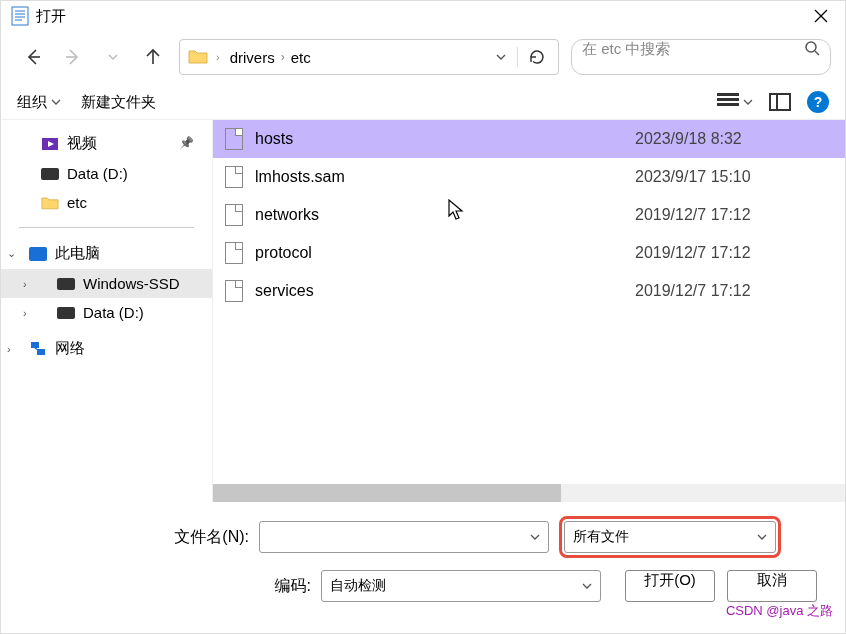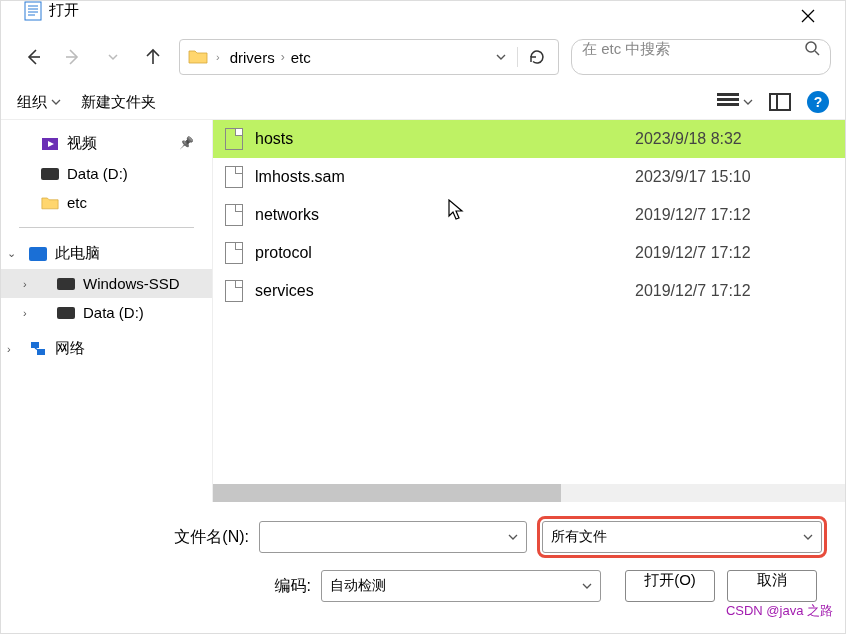--- a/index.html
+++ b/index.html
@@ -1,19 +1,19 @@
 <!DOCTYPE html>
 <html><head>
 <meta charset="utf-8">
 <style>
 * { box-sizing: border-box; margin: 0; padding: 0; font-family: "Segoe UI", "Microsoft YaHei", sans-serif; }
 body { width: 846px; height: 634px; background: #fff; font-size: 14px; color: #000; position: relative; overflow: hidden; border: 1px solid #ddd; }
 
 
-.titlebar { display: flex; height: 30px; padding: 0 22px; }
+.titlebar { display: flex; align-items: center; height: 30px; padding: 0 9px; }
 .titlebar .icon { width: 20px; height: 20px; margin-right: 6px; display:flex;align-items:center;justify-content:center;}
 .titlebar .title { font-size: 15px; }
 .titlebar .close { margin-left: auto; width: 30px; height: 30px; display: flex; align-items:center; justify-content:center; font-size: 18px; cursor: pointer; }
 
 
 .navrow { display: flex; align-items: center; gap: 12px; padding: 8px 14px 10px 18px; }
 .navbtn { width: 28px; height: 28px; display:flex;align-items:center;justify-content:center; color:#555; cursor:pointer; font-size:18px;}
 .navbtn.disabled { color: #bbb; cursor:default;}
 .pathbox { flex: 1; display: flex; align-items: center; height: 36px; border: 1px solid #ccc; border-radius: 4px; padding: 0 8px; gap: 10px; }
 .pathbox .folder-icon { width: 18px; height: 18px; }
@@ -49,37 +49,37 @@
 .drive-icon{width:18px;height:12px;background:#333;border-radius:2px;}
 .pc-icon{width:18px;height:14px;background:#1a6fd6;border-radius:2px;}
 .net-icon{width:18px;height:16px;}
 
 .filepane{flex:1;display:flex;flex-direction:column;overflow:hidden;}
 .header-row{display:flex;padding:6px 0;color:#555;font-size:14px;}
 .header-row .hname{flex:1;padding-left:40px;position:relative;cursor:pointer;}
 .header-row .hdate{width:210px;cursor:pointer;}
 .header-row .sort{position:absolute;left:200px;top:-2px;font-size:10px;color:#999;}
 .filerow{display:flex;align-items:center;padding:8px 0;cursor:pointer;}
-.filerow.hover{background:#bef264;}
+.filerow.hover{background:#c4b5fd;}
 .filerow .ficon{width:24px;margin-left:12px;margin-right:6px;}
 .filerow .fname{flex:1;font-size:16px;}
 .filerow .fdate{width:210px;font-size:16px;color:#444;}
 .file-doc{width:18px;height:22px;border:1px solid #888;position:relative;}
 .file-doc::before{content:"";position:absolute;top:0;right:0;width:6px;height:6px;border-left:1px solid #888;border-bottom:1px solid #888;background:#fff;}
 
 .scrollbar{height:18px;background:#f0f0f0;margin:0 0 0 0;}
 .scrollbar .thumb{height:100%;width:55%;background:#c6c6c6;}
 
 
 .bottom{padding:14px 18px 12px;position:relative;}
 .brow{display:flex;align-items:center;gap:10px;margin-bottom:12px;}
 .brow .label{width:230px;text-align:right;font-size:16px;}
 .brow .input{height:32px;border:1px solid #999;border-radius:3px;padding:0 8px;display:flex;align-items:center;}
 .fn-input{flex:1;max-width:290px;}
-.type-select{width:280px;justify-content:space-between;}
+.type-select{width:212px;justify-content:space-between;}
 .type-wrapper{border:3px solid #e74c3c;border-radius:8px;padding:2px;}
 .enc-row .label{width:292px;}
 .enc-select{width:280px;justify-content:space-between;}
 .actions{display:flex;gap:12px;margin-left:14px;}
 .actbtn{min-width:90px;height:32px;border:1px solid #888;border-radius:3px;display:flex;align-items:flex-start;justify-content:center;cursor:pointer;font-size:15px;padding:0 14px;}
 .watermark{position:absolute;right:12px;bottom:6px;color:#a21caf;font-size:13px;}
 
 .cursor{position:absolute;left:447px;top:198px;pointer-events:none;}
 
 svg{display:block;}

